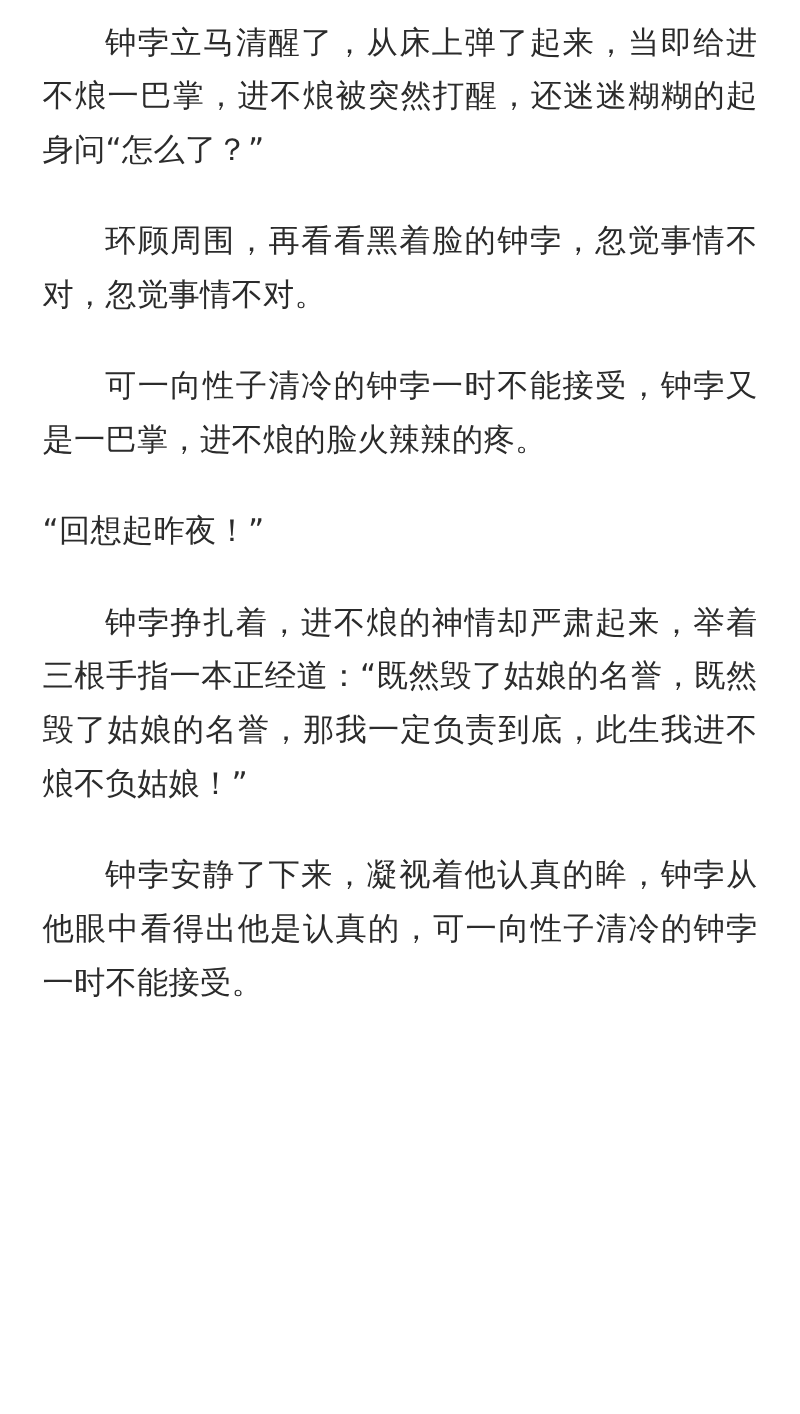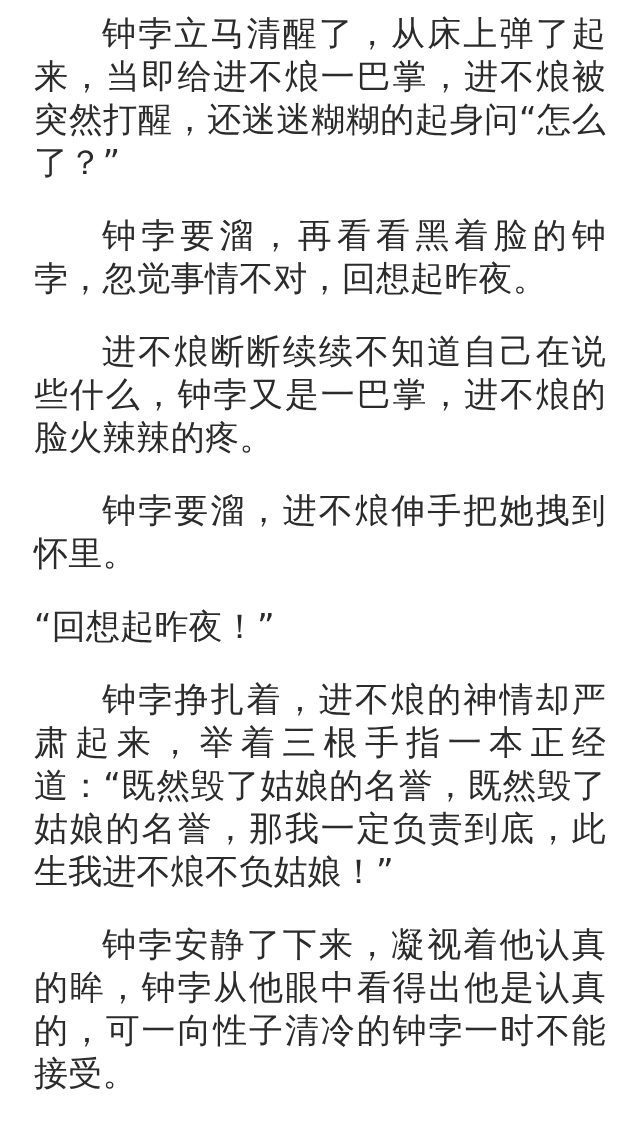--- a/index.html
+++ b/index.html
@@ -15,40 +15,39 @@
   }
   #page {
     position: relative;
     width: 640px;
     height: 1131px;
     background: #ffffff;
     box-sizing: border-box;
     padding: 12px 34px 0 34px;
   }
   .para {
-    font-size: 34px;
+    font-size: 25px;
     line-height: 43px;
     color: #2b2b2b;
     text-align: justify;
     text-justify: inter-ideograph;
     margin: 0 0 30px 0;
     letter-spacing: 0.2px;
     font-weight: 400;
   }
   .para.indent {
     text-indent: 2em;
   }
   .para:last-child {
     margin-bottom: 17px;
   }
 </style>
 </head>
 <body>
 
 <div id="page">
   <p class="para indent">钟孛立马清醒了，从床上弹了起来，当即给进不烺一巴掌，进不烺被突然打醒，还迷迷糊糊的起身问“怎么了？”</p>
-  <p class="para indent">钟孛要溜，再看看黑着脸的钟孛，忽觉事情不对，回想起昨夜。</p>
-  <p class="para indent">进不烺断断续续不知道自己在说些什么，钟孛又是一巴掌，进不烺的脸火辣辣的疼。</p>
-  <p class="para indent">钟孛要溜，进不烺伸手把她拽到怀里。</p>
+  <p class="para indent">环顾周围，再看看黑着脸的钟孛，忽觉事情不对，忽觉事情不对。</p>
+  <p class="para indent">可一向性子清冷的钟孛一时不能接受，钟孛又是一巴掌，进不烺的脸火辣辣的疼。</p>
   <p class="para">“回想起昨夜！”</p>
   <p class="para indent">钟孛挣扎着，进不烺的神情却严肃起来，举着三根手指一本正经道：“既然毁了姑娘的名誉，既然毁了姑娘的名誉，那我一定负责到底，此生我进不烺不负姑娘！”</p>
   <p class="para indent">钟孛安静了下来，凝视着他认真的眸，钟孛从他眼中看得出他是认真的，可一向性子清冷的钟孛一时不能接受。</p>
 </div>
 
 </body></html>

